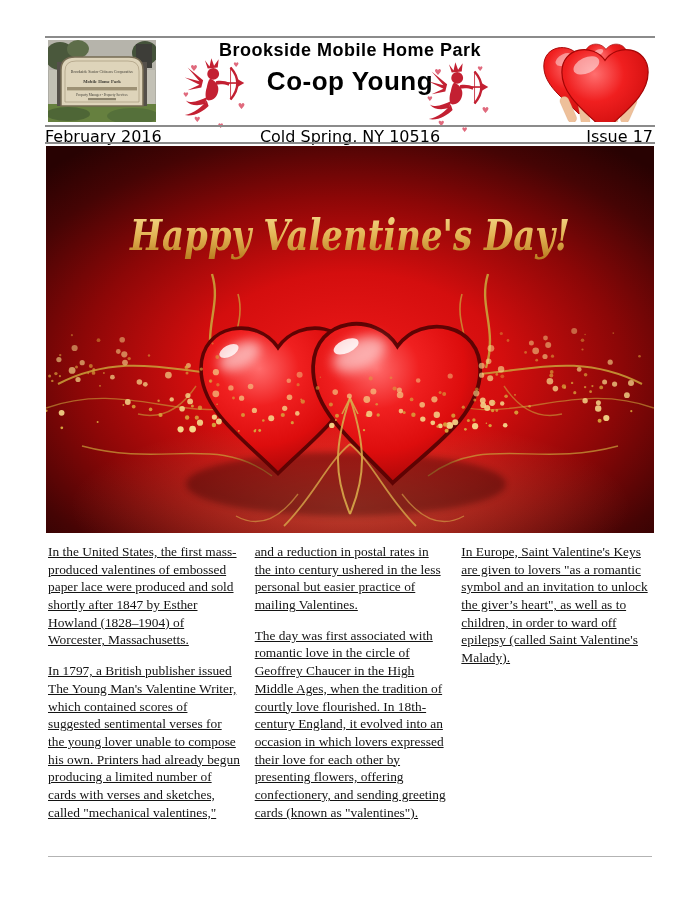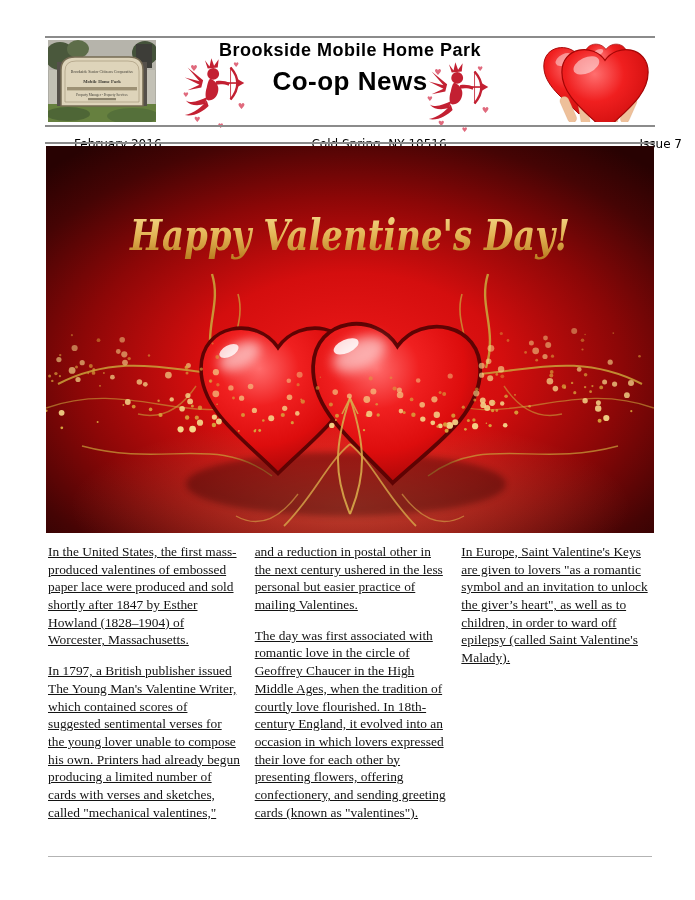--- a/index.html
+++ b/index.html
@@ -18,22 +18,22 @@
   .sign-photo { position:absolute; left:3px; top:2px; width:108px; height:82px; }
   .hearts-photo { position:absolute; right:0px; top:0px; width:112px; height:84px; }
   .masthead { position:absolute; left:100px; right:100px; top:2px; text-align:center; }
   .masthead .t1 { font-size:18px; font-weight:bold; letter-spacing:0.5px; line-height:1.15; }
   .masthead .t2 { font-size:26px; font-weight:bold; letter-spacing:0.5px; line-height:1.15; margin-top:6px; }
   .cupid { position:absolute; width:64px; height:72px; }
   .cupid-left { left:138px; top:20px; }
   .cupid-right { left:382px; top:24px; }
 
   .mid-rule { position:absolute; left:0; top:125px; width:610px; }
-  .dateline { position:absolute; left:0; top:137px; width:610px; height:15px; font-size:12px;
-              font-family:"DejaVu Sans", sans-serif;margin-left:29px; }
+  .dateline { position:absolute; left:0; top:127px; width:610px; height:15px; font-size:16px;
+              font-family:"DejaVu Sans", sans-serif; }
   .dateline .dl-left { position:absolute; left:0; top:0; }
   .dateline .dl-center { position:absolute; left:0; right:0; text-align:center; top:0; }
   .dateline .dl-right { position:absolute; right:2px; top:0; }
   .date-rule { position:absolute; left:0; top:142px; width:610px; }
 
   
   .banner { position:absolute; left:1px; top:146px; width:608px; height:387px; }
   .banner svg { display:block; }
 
   
@@ -68,21 +68,21 @@
       <path d="M 17,62 V 31 Q 17,21 28,21 H 80 Q 91,21 91,31 V 62 Z" fill="none" stroke="#a79a7c" stroke-width="0.7"></path>
       <text x="54" y="33" text-anchor="middle" font-size="4" fill="#3c3a33" font-family="Liberation Serif, serif">Brookside Senior Citizens Cooperative</text>
       <text x="54" y="43" text-anchor="middle" font-size="4.6" font-weight="bold" fill="#3c3a33" font-family="Liberation Serif, serif">Mobile Home Park</text>
       <rect x="19" y="47" width="70" height="3.4" fill="#877b5e" opacity="0.75"></rect>
       <text x="54" y="56" text-anchor="middle" font-size="3.4" fill="#45423a" font-family="Liberation Serif, serif">Property Manager - Property Services</text>
       <rect x="40" y="58" width="28" height="2.2" fill="#6d6550" opacity="0.7"></rect>
     </svg>
 
     <div class="masthead">
       <div class="t1">Brookside Mobile Home Park</div>
-      <div class="t2">Co-op News</div>
+      <div class="t2">Co-op Young</div>
     </div>
 
     <svg class="cupid cupid-left" viewBox="0 0 70 78">
       <g fill="#c32032" stroke="none">
         <path d="M 22,24 L 5,10 L 18,25 L 2,21 L 18,29 L 5,35 L 20,32 Z"></path>
         <circle cx="33" cy="17" r="6.5"></circle>
         <path d="M 27,11 L 24,2 L 29,9 L 31,0 L 34,8 L 39,1 L 38,10 Z"></path>
         <path d="M 30,22 C 38,26 40,32 38,38 C 36,44 32,46 28,46 C 24,46 24,38 26,32 C 27,27 28,23 30,22 Z"></path>
         <path d="M 27,42 C 18,46 10,50 3,46 C 8,52 16,52 24,50 Z"></path>
         <path d="M 26,46 C 20,54 12,60 2,62 C 12,64 22,58 28,52 Z"></path>
@@ -164,21 +164,21 @@
         </g>
       </g>
     </svg>
   </div>
 
   <hr class="rule mid-rule">
 
   <div class="dateline">
     <span class="dl-left">February 2016</span>
     <span class="dl-center">Cold Spring, NY 10516</span>
-    <span class="dl-right">Issue 7</span>
+    <span class="dl-right">Issue 17</span>
   </div>
 
   <hr class="rule date-rule">
 
   <div class="banner">
     <svg width="608" height="387" viewBox="0 0 608 387">
       <defs>
         <radialGradient id="bgGrad" cx="50%" cy="58%" r="72%">
           <stop offset="0" stop-color="#ef1a1a"></stop>
           <stop offset="0.35" stop-color="#d40e0e"></stop>
@@ -454,21 +454,21 @@
       <text x="304" y="104" text-anchor="middle" font-family="DejaVu Serif, serif" font-style="italic" font-weight="bold" font-size="42" fill="url(#goldText)" textLength="440" lengthAdjust="spacingAndGlyphs">Happy Valentine's Day!</text>
     </svg>
   </div>
 
   <div class="article">
     <div class="col">
       <p>In the United States, the first mass-produced valentines of embossed paper lace were produced and sold shortly after 1847 by Esther Howland (1828–1904) of Worcester, Massachusetts.</p>
       <p>In 1797, a British publisher issued The Young Man's Valentine Writer, which contained scores of suggested sentimental verses for the young lover unable to compose his own. Printers had already begun producing a limited number of cards with verses and sketches, called "mechanical valentines,"</p>
     </div>
     <div class="col">
-      <p>and a reduction in postal other in the next century ushered in the less personal but easier practice of mailing Valentines.</p>
+      <p>and a reduction in postal rates in the into century ushered in the less personal but easier practice of mailing Valentines.</p>
       <p>The day was first associated with romantic love in the circle of Geoffrey Chaucer in the High Middle Ages, when the tradition of courtly love flourished. In 18th-century England, it evolved into an occasion in which lovers expressed their love for each other by presenting flowers, offering confectionery, and sending greeting cards (known as "valentines").</p>
     </div>
     <div class="col">
       <p>In Europe, Saint Valentine's Keys are given to lovers "as a romantic symbol and an invitation to unlock the giver’s heart", as well as to children, in order to ward off epilepsy (called Saint Valentine's Malady).</p>
     </div>
   </div>
 
   <hr class="rule-thin bottom-rule">
 </div>
 

